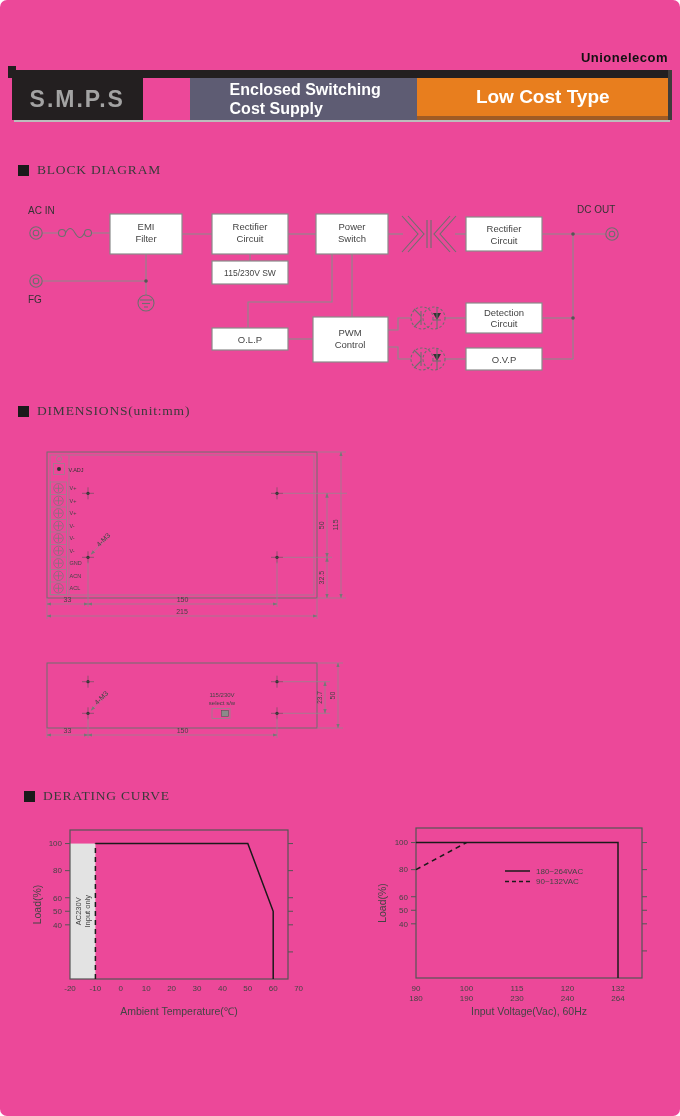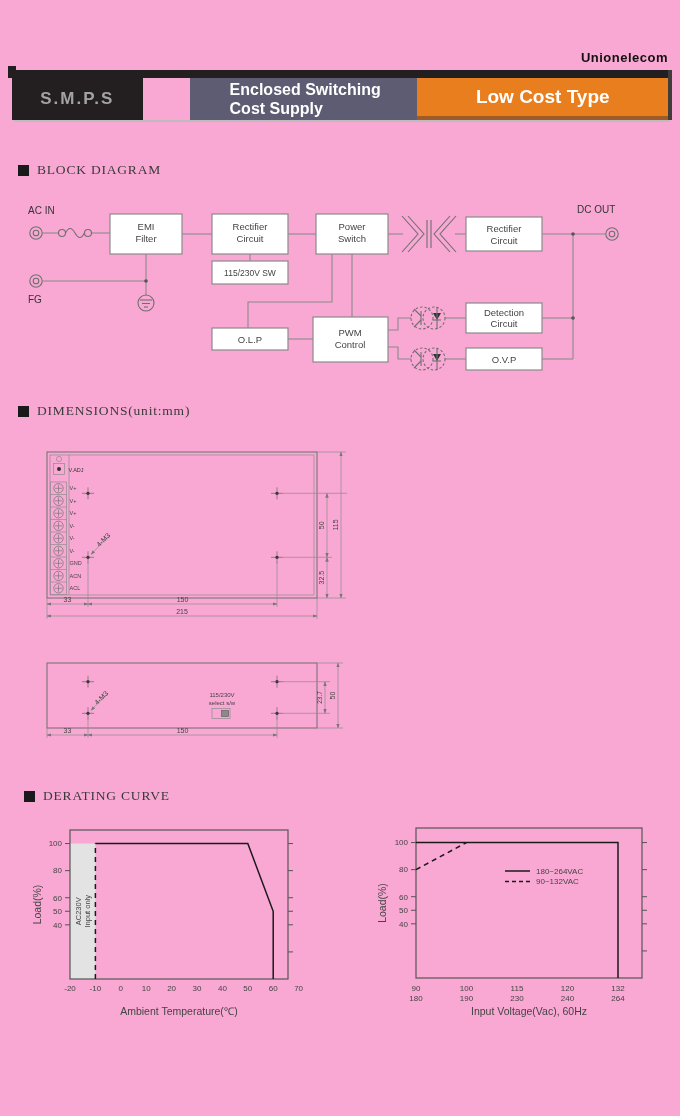--- a/index.html
+++ b/index.html
@@ -1,27 +1,27 @@
 <!DOCTYPE html>
 <html><head>
 <meta charset="utf-8">
 <style>
   html,body{margin:0;padding:0;background:#fff;}
-  #page{position:relative;width:680px;height:1116px;background:#f9a8d4;overflow:hidden;
-        font-family:"Liberation Sans",sans-serif;}
+  #page{position:relative;width:680px;height:1116px;background:#ec4899;overflow:hidden;
+        font-family:"Liberation Sans",sans-serif;border-radius:7px;}
   .abs{position:absolute;}
   
   #logo{right:12px;top:50px;font-size:13px;font-weight:bold;color:#111;letter-spacing:.5px;}
   #topbar{left:8px;top:70px;width:664px;height:8px;background:#231f20;}
   #toptab{left:8px;top:66px;width:8px;height:6px;background:#231f20;}
   #band{left:12px;top:78px;width:656px;height:42px;display:flex;}
   #band-shadow{left:14px;top:120px;width:656px;height:2px;background:#bcbcbc;}
   #rightcap{left:668px;top:70px;width:4px;height:50px;background:#403c3b;}
   .seg{height:42px;display:flex;align-items:center;justify-content:center;}
-  #seg-smps{width:148px;background:#231f20;color:#a3a3a3;font-size:17px;font-weight:bold;letter-spacing:2px;}
+  #seg-smps{width:148px;background:#231f20;color:#a3a3a3;font-size:23px;font-weight:bold;letter-spacing:2px;}
   #seg-mid{width:253px;background:#5e5c73;color:#fff;font-size:16px;font-weight:bold;
            justify-content:flex-start;padding-left:40px;box-sizing:border-box;line-height:19px;margin-left:47px;}
   #seg-orange{width:284px;background:#e87e1e;color:#fff;font-size:19px;font-weight:bold;
               border-bottom:4px solid #a05b24;box-sizing:border-box;}
   
   .sec{display:flex;align-items:center;gap:8px;color:#3a3a3a;font-size:13.5px;letter-spacing:.8px;font-family:Liberation Serif, serif;}
   .sq{width:11px;height:11px;background:#1a1a1a;display:inline-block;}
   
   svg{position:absolute;overflow:visible;}
   svg text{font-family:"Liberation Sans",sans-serif;fill:#444;}

